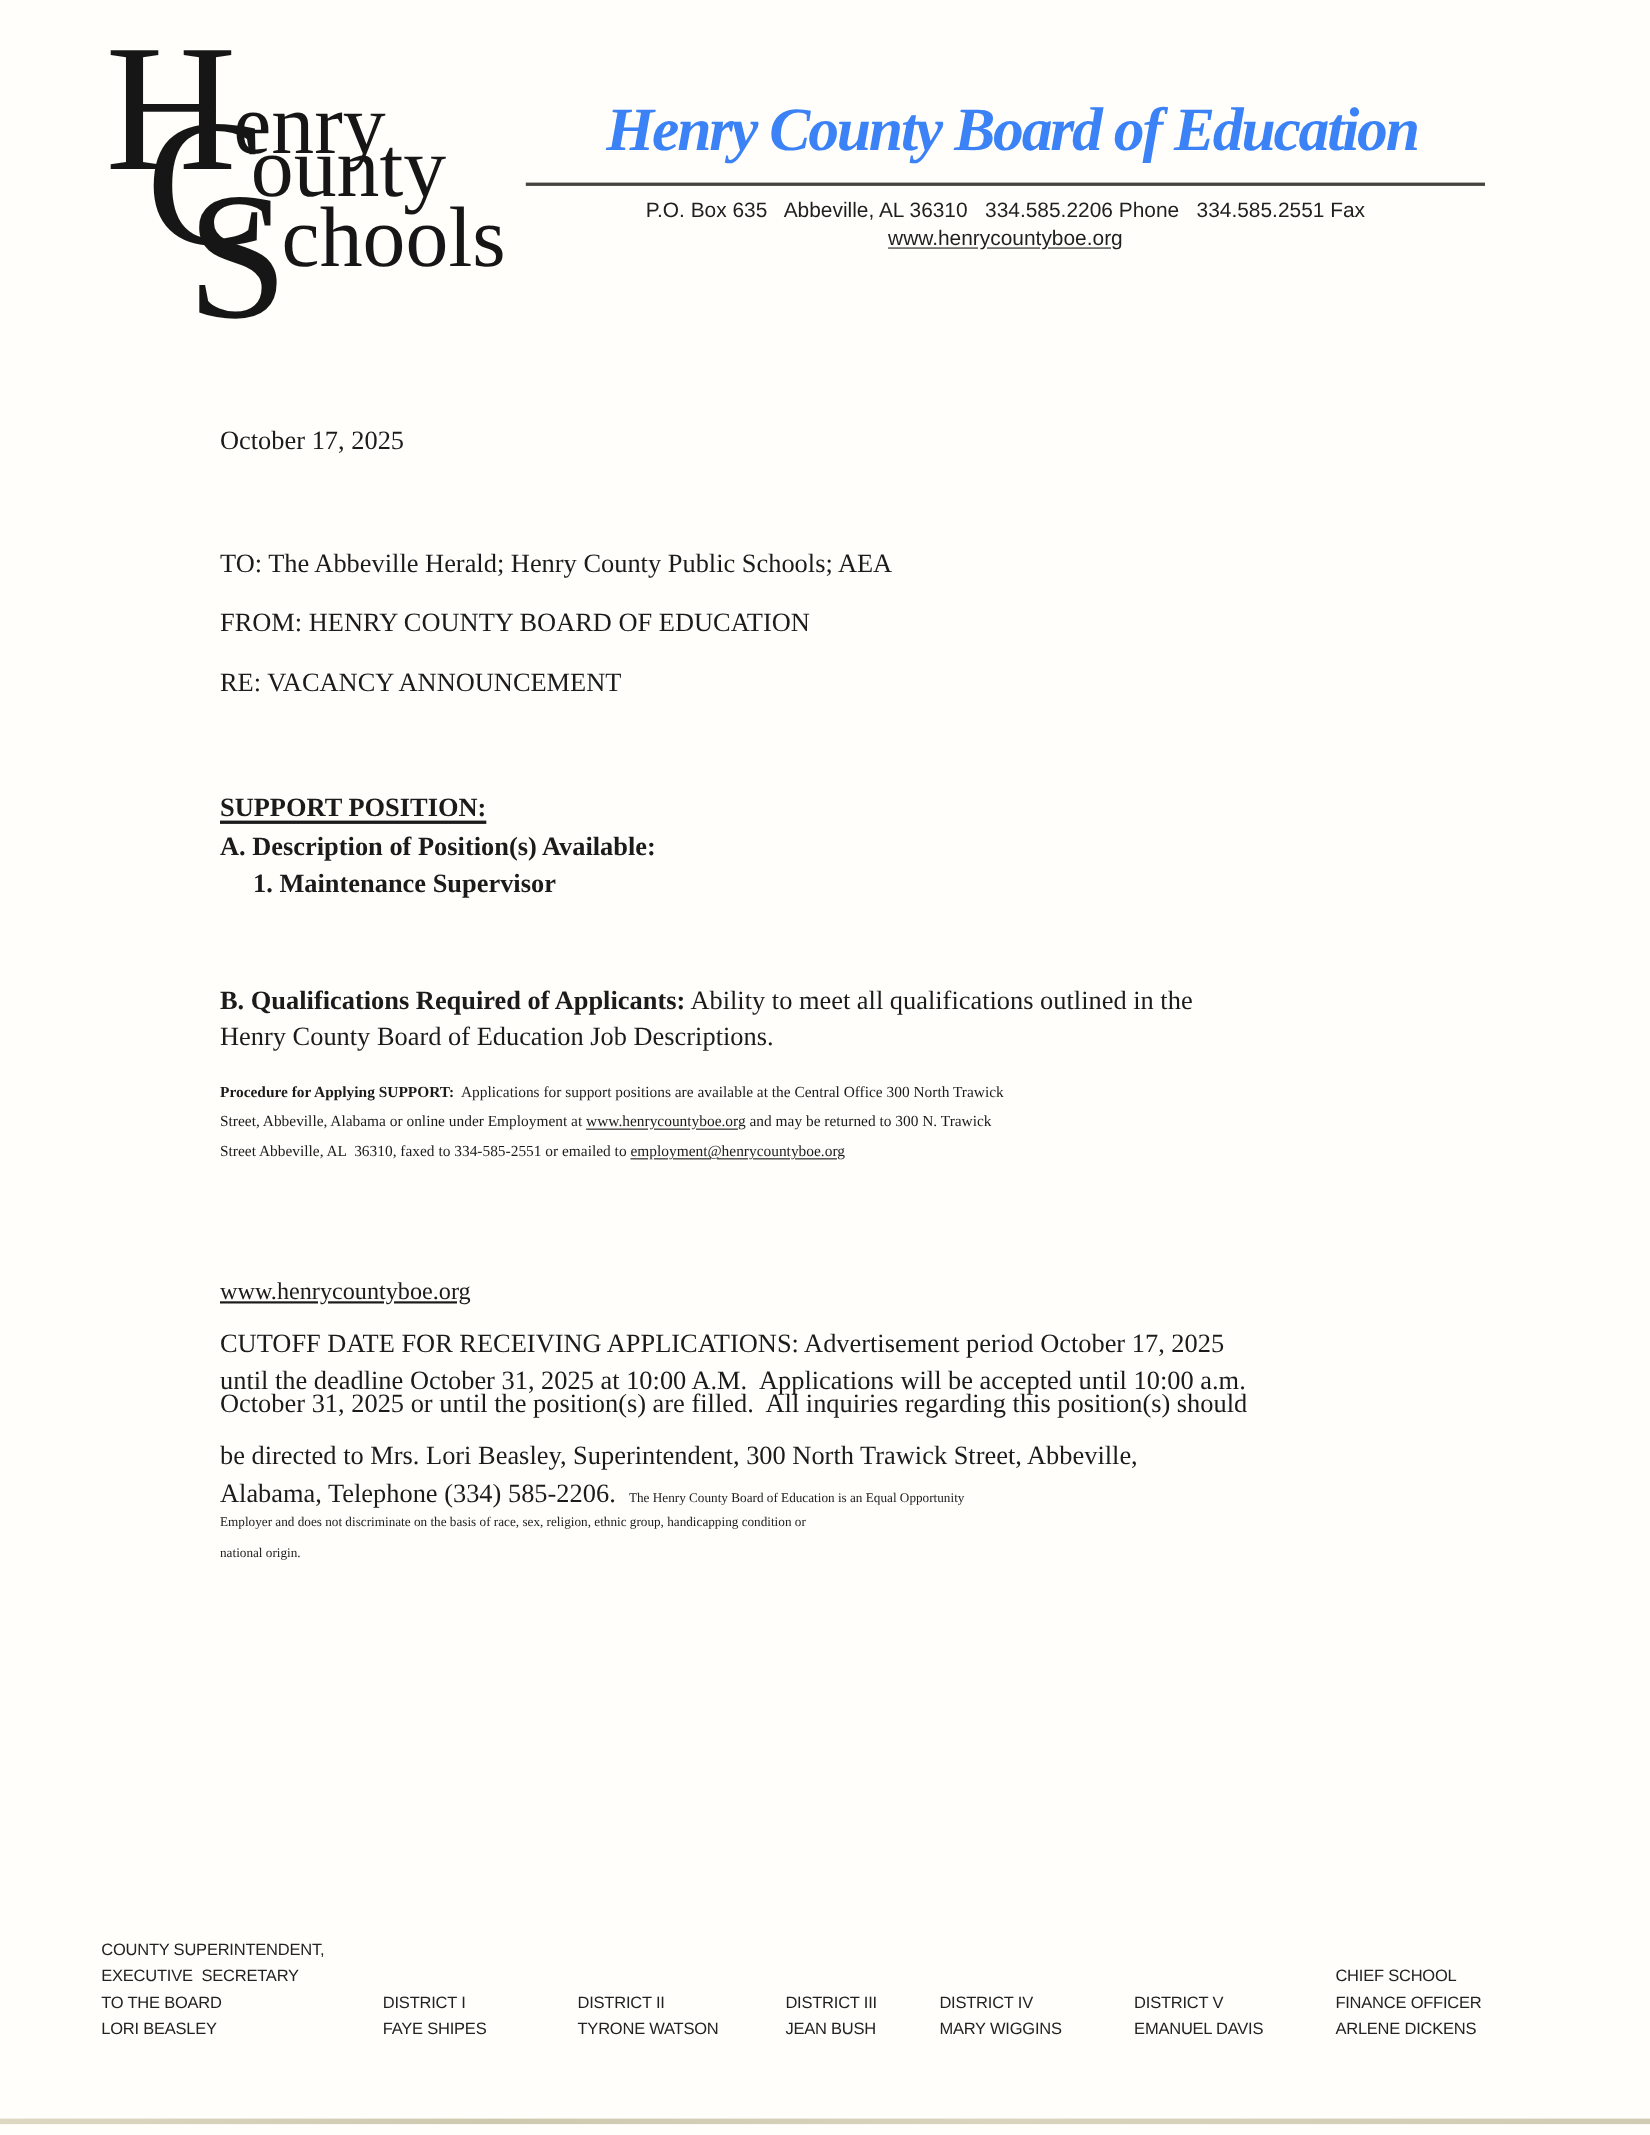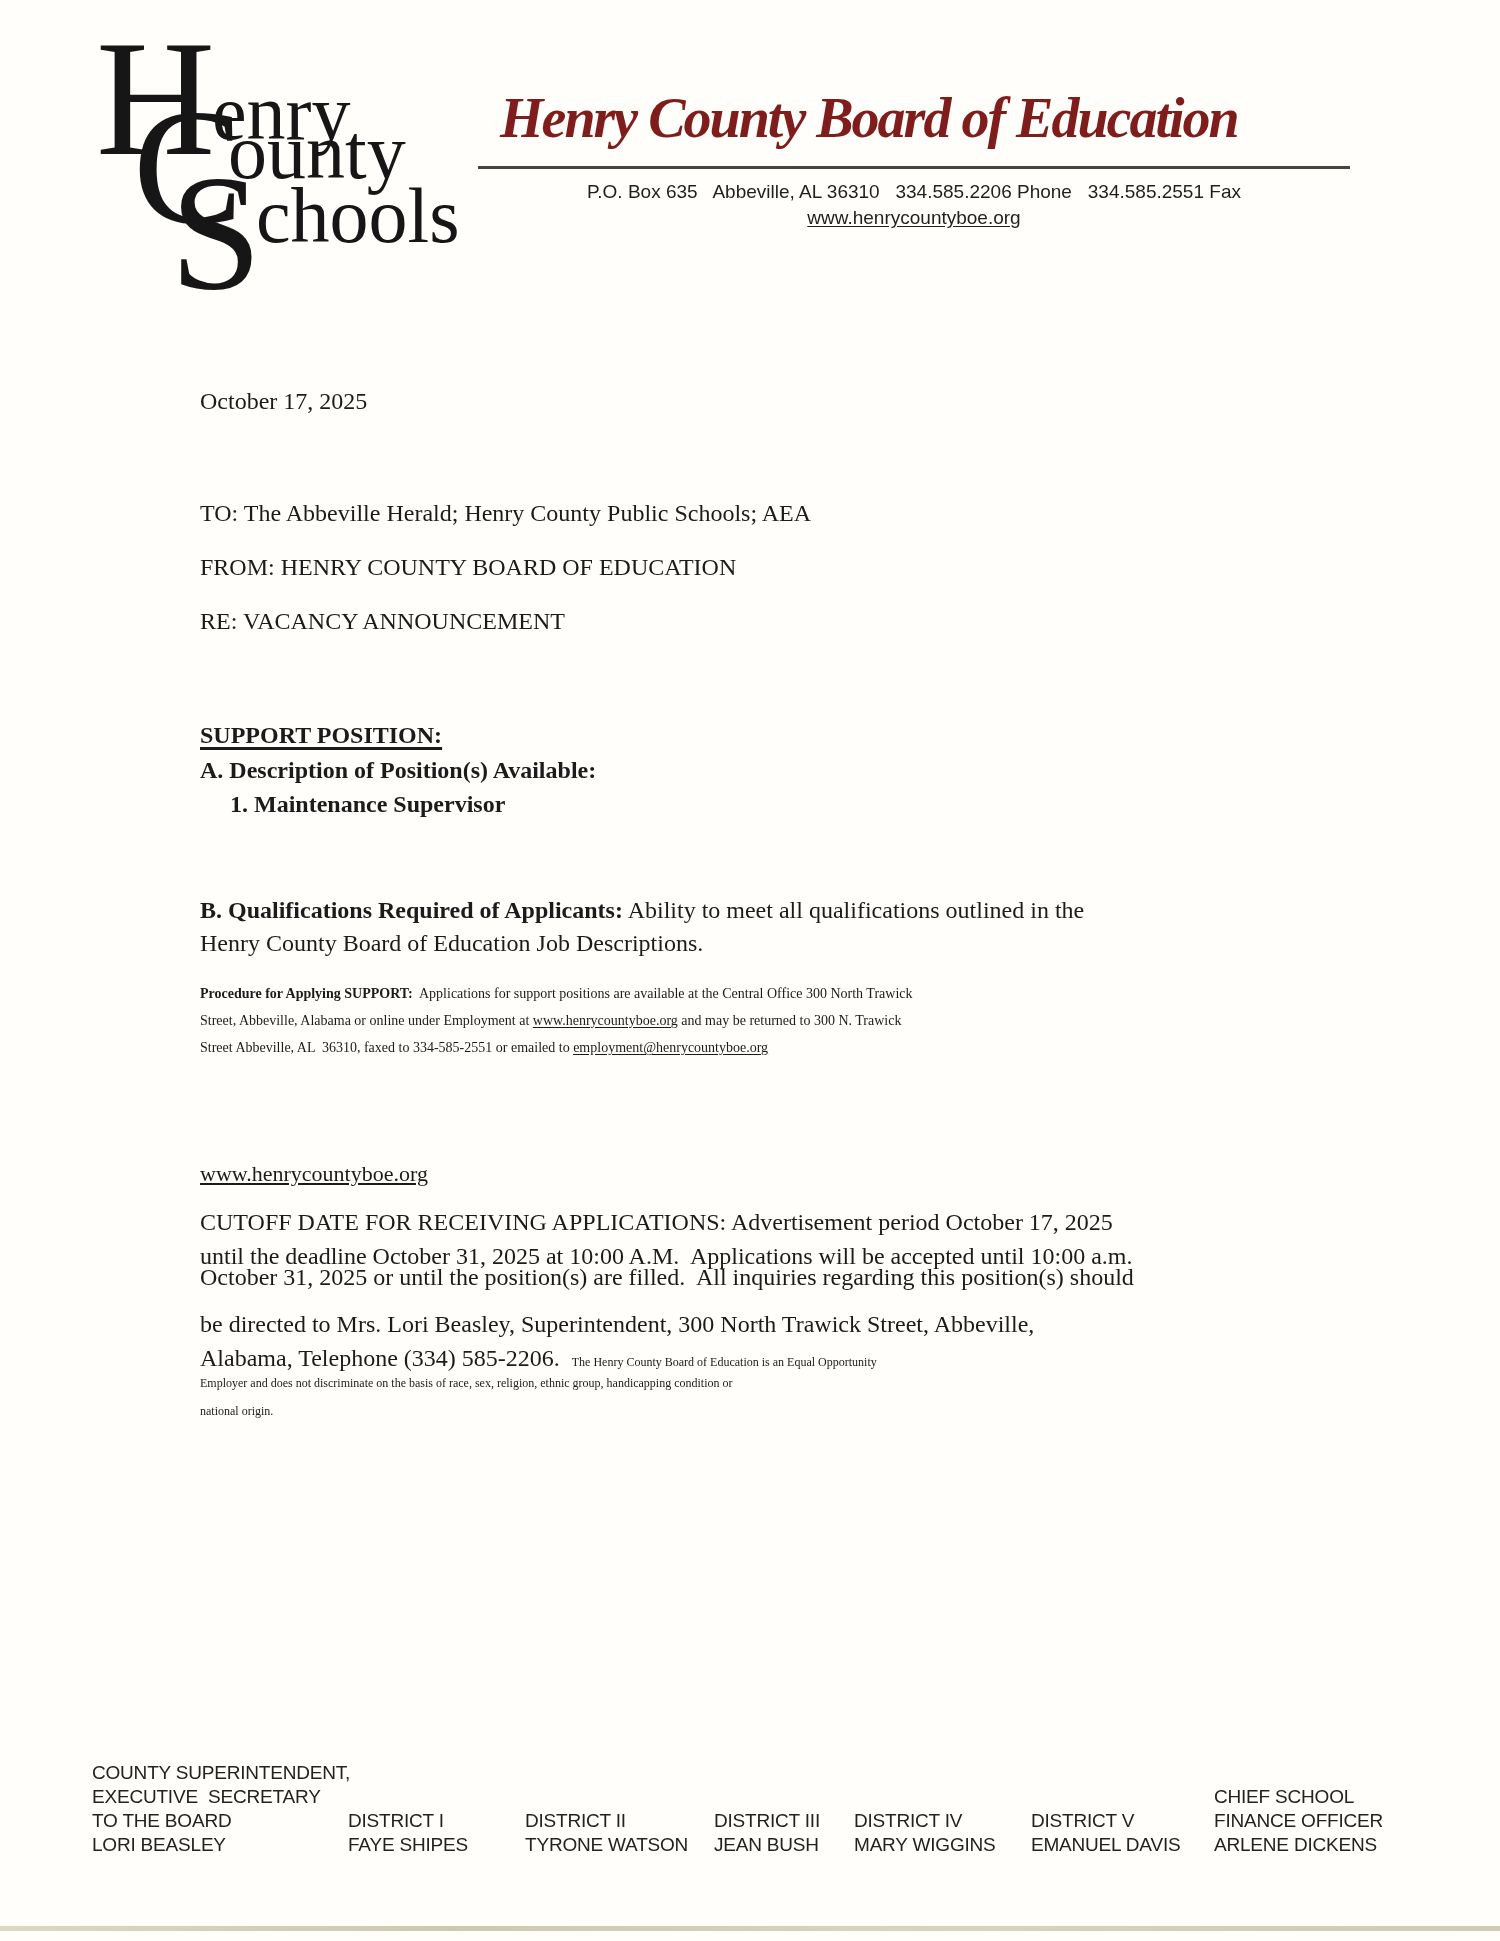--- a/index.html
+++ b/index.html
@@ -8,38 +8,38 @@
     background:#fffefb; overflow:hidden;
     font-family:"Liberation Serif", serif; color:#1b1b1b;
   }
   
   .logo-big { position:absolute; line-height:1; font-size:165px; color:#161616; font-family:"Liberation Serif",serif; }
   .logo-sm  { position:absolute; line-height:1; font-size:78px;  color:#161616; font-family:"Liberation Serif",serif; }
   
   .title {
     position:absolute; left:500px; top:86px; width:840px;
     font-size:56px; font-weight:bold; font-style:italic; letter-spacing:-2px;
-    color:#7f1d1d; white-space:nowrap;
+    color:#3b82f6; white-space:nowrap;text-align:center;
   }
   .rule { position:absolute; left:478px; top:166px; width:872px; height:3px; background:#45453e; }
   .addr-block { position:absolute; left:478px; width:872px; text-align:center; font-family:"Liberation Sans",sans-serif; color:#1f1f1f; }
   .addr { top:181px; font-size:19px; white-space:pre; }
   .site { top:207px; font-size:19px; }
   .site span { text-decoration:underline; text-underline-offset:2px; }
   
   .bl { position:absolute; left:200px; white-space:pre; line-height:1.25; }
   .fz-main  { font-size:24px; }
   .fz-small { font-size:14px; }
   .fz-sal   { font-size:22px; }
   .fz-eeo   { font-size:12px; }
   .b { font-weight:bold; }
   .u { text-decoration:underline; text-underline-offset:2px; }
   .hu { text-decoration:underline; text-decoration-thickness:2.5px; text-underline-offset:4px; }
   
-  .fcol { position:absolute; font-family:"Liberation Sans",sans-serif; font-size:19px; color:#222; letter-spacing:-0.2px; }
+  .fcol { position:absolute; font-family:"Liberation Sans",sans-serif; font-size:15px; color:#222; letter-spacing:-0.2px; }
   .fcol div { line-height:24px; white-space:pre; }
   
   .scan-edge { position:absolute; left:0; top:1926px; width:1500px; height:5px;
     background:linear-gradient(90deg,#d8d1b8,#c6bfa2 30%,#d3ccb2 60%,#c9c2a6); opacity:.85; }
 </style>
 </head>
 <body>
 
 <div class="page">
 

